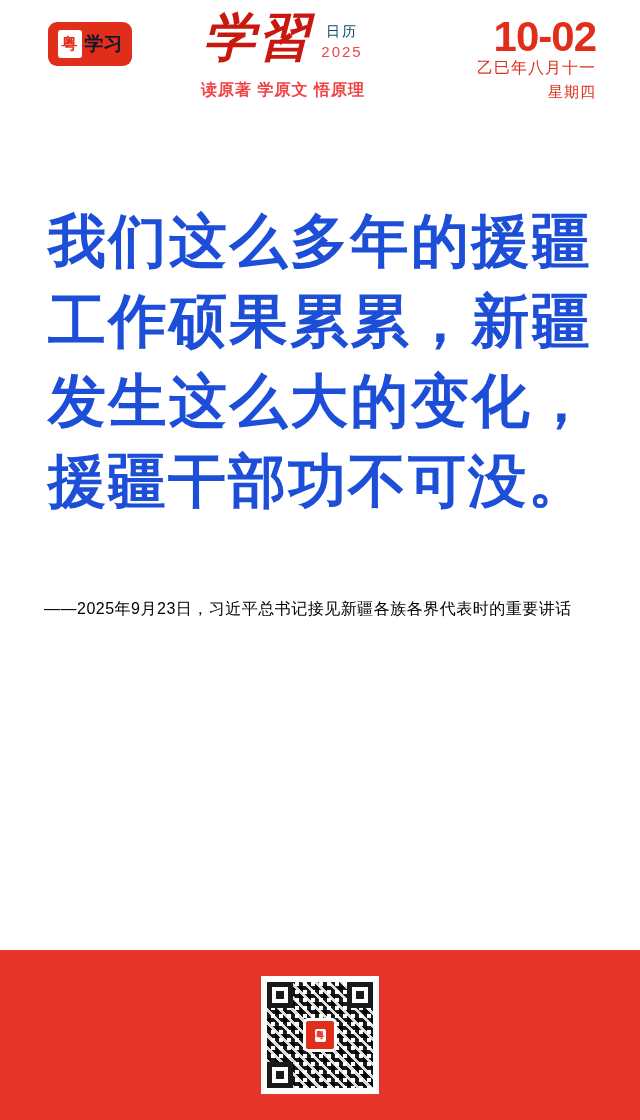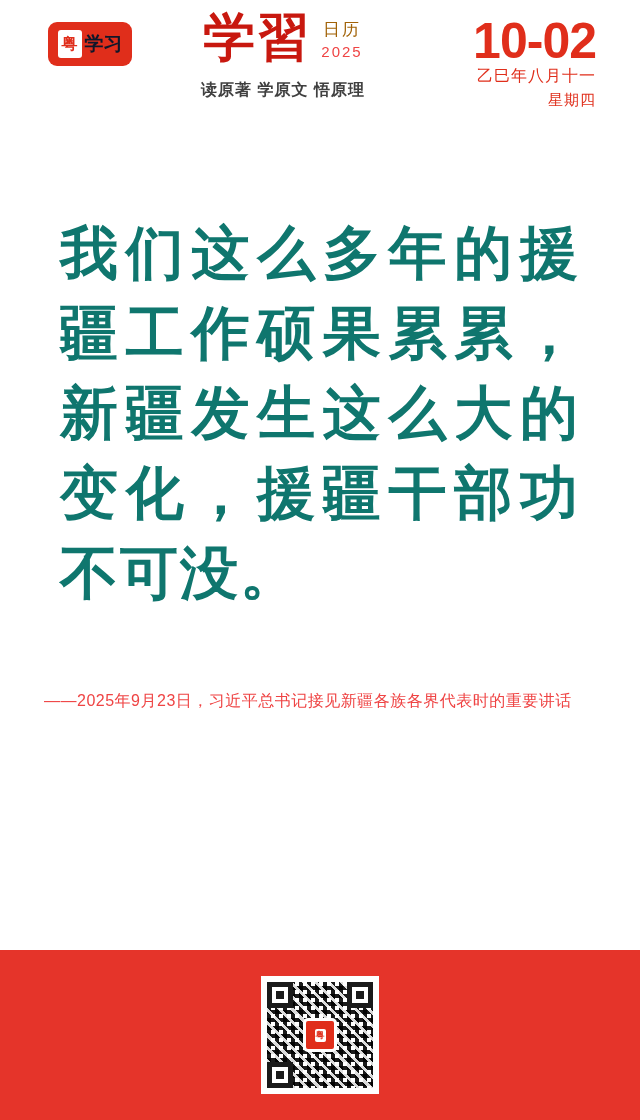--- a/index.html
+++ b/index.html
@@ -73,62 +73,63 @@
   .title-row {
     display: flex;
     align-items: flex-end;
     justify-content: center;
     gap: 10px;
   }
   .title-main {
     font-family: "Liberation Serif", serif;
     font-size: 52px;
     font-weight: bold;
+    font-style: italic;
     color: #c8180f;
     line-height: 1;
     letter-spacing: 2px;
   }
   .title-side {
     display: flex;
     flex-direction: column;
     align-items: center;
     padding-bottom: 4px;
   }
   .title-sub1 {
-    font-family: Liberation Serif, serif;
-    font-size: 17px;
-    color: #a16207;
+    font-family: Liberation Sans, sans-serif;
+    font-size: 14px;
+    color: #0c4a6e;
     letter-spacing: 2px;
     line-height: 1.2;
   }
   .title-year {
     font-family: "Liberation Sans", sans-serif;
     font-size: 15px;
     color: #ef4444;
     letter-spacing: 2px;
     margin-top: 3px;
   }
   .title-slogan {
     margin-top: 16px;
     font-size: 16px;
     font-weight: bold;
-    color: #404040;
+    color: #ef4444;
     letter-spacing: 1px;
     text-align: center;
   }
 
   .date-block {
     position: absolute;
     right: 44px;
     top: 16px;
     text-align: right;
     color: #e02e1b;
   }
   .date-main {
-    font-size: 50px;
+    font-size: 42px;
     font-weight: bold;
     line-height: 1;
     letter-spacing: -1px;
   }
   .date-lunar {
     font-size: 16px;
     letter-spacing: 1px;
   }
   .date-week {
     margin-top: 4px;
@@ -138,33 +139,33 @@
 
   
   .content {
     flex: 1 1 auto;
     position: relative;
     padding: 48px 44px 0 44px;
     box-sizing: border-box;
   }
   .quote {
     font-family: "Liberation Serif", serif;
-    color: #0f766e;
+    color: #1d4ed8;
     font-size: 58px;
     font-weight: bold;
     line-height: 1.38;
     letter-spacing: 2px;
     text-align: justify;
     text-align-last: left;
-    margin: 16px;
+    margin: 4px;
   }
   .source {
     margin-top: 72px;
     font-size: 16px;
-    color: #ef4444;
+    color: #000000;
     line-height: 1.9;
     letter-spacing: 0.5px;
   }
 
   
   .footer {
     flex: 0 0 170px;
     background: #e5342a;
     position: relative;
     display: flex;

